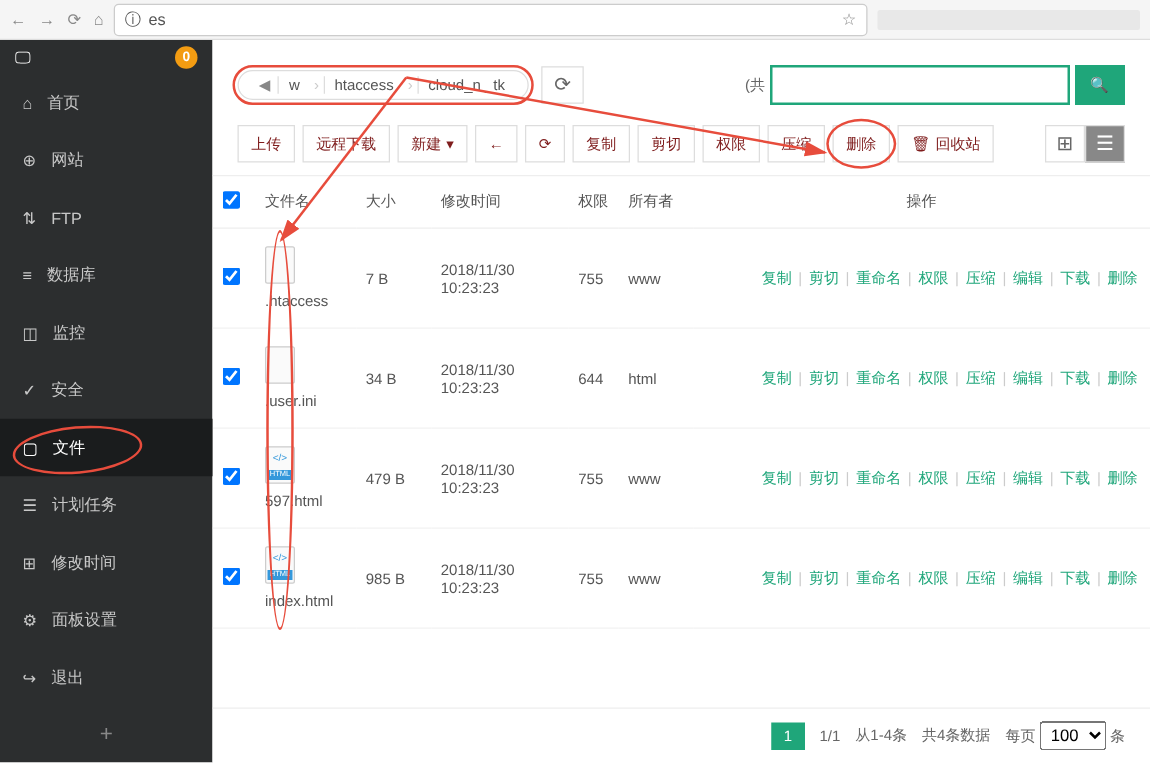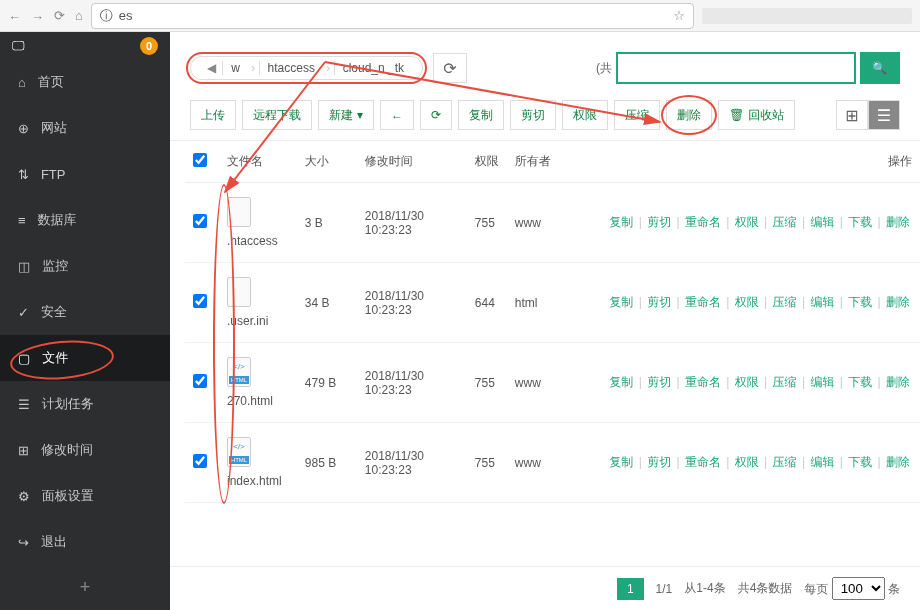--- a/index.html
+++ b/index.html
@@ -23,28 +23,28 @@
 .pathbar { display: flex; align-items: center; padding: 20px 20px 10px; gap: 10px; }
 .breadcrumb { border: 1px solid #ddd; border-radius: 16px; display: flex; align-items: center; padding: 4px 10px; font-size: 12px; color: #555; position: relative; }
 .breadcrumb .bc-back { color: #888; padding: 0 6px; }
 .breadcrumb .seg { padding: 0 8px; border-left: 1px solid #ddd; }
 .breadcrumb::after { content: ""; position: absolute; left: -5px; top: -5px; right: -5px; bottom: -5px; border: 2px solid #e74c3c; border-radius: 20px; }
 .refresh-btn { width: 34px; height: 30px; border: 1px solid #ddd; background: #fff; display: flex; align-items: center; justify-content: center; color: #666; cursor: pointer; }
 .search-wrap { margin-left: auto; display: flex; align-items: center; gap: 4px; font-size: 12px; color: #666; }
 .search-wrap input { width: 240px; height: 32px; border: 2px solid #1fa67a; padding: 0 8px; outline: none; }
 .search-btn { width: 40px; height: 32px; background: #1fa67a; color: #fff; display: flex; align-items: center; justify-content: center; cursor: pointer; }
 .toolbar { display: flex; align-items: center; padding: 6px 20px 10px; gap: 6px; border-bottom: 1px solid #eee; }
-.toolbar .btn { height: 30px; padding: 0 10px; border: 1px solid #ddd; background: #fff; font-size: 12px; color: #15803d; display: flex; align-items: center; gap: 4px; cursor: pointer; }
+.toolbar .btn { height: 30px; padding: 0 10px; border: 1px solid #ddd; background: #fff; font-size: 12px; color: #7f1d1d; display: flex; align-items: center; gap: 4px; cursor: pointer; }
 .toolbar .btn.circled { position: relative; }
 .toolbar .btn.circled::after { content: ""; position: absolute; left: -6px; top: -6px; right: -6px; bottom: -6px; border: 2px solid #e74c3c; border-radius: 50%; }
 .toolbar .spacer { flex: 1; }
 .toolbar .view-toggle { display: flex; }
 .toolbar .view-toggle .vt { width: 32px; height: 30px; border: 1px solid #ddd; display: flex; align-items: center; justify-content: center; color: #666; cursor: pointer; }
 .toolbar .view-toggle .vt.active { background: #888; color: #fff; }
-.table { flex: 1; overflow: auto; margin-left: 15px; }
+.table { flex: 1; overflow: auto; }
 .table table { width: 100%; border-collapse: collapse; font-size: 12px; }
 .table th { text-align: left; padding: 12px 8px; color: #555; font-weight: normal; border-bottom: 1px solid #eee; white-space: nowrap; }
 .table td { padding: 14px 8px; border-bottom: 1px solid #f2f2f2; color: #555; vertical-align: middle; }
 .table td.name { white-space: nowrap; }
 .file-icon { width: 24px; height: 30px; border: 1px solid #ccc; border-radius: 2px; margin-bottom: 4px; display: inline-flex; align-items: flex-end; justify-content: center; font-size: 7px; color: #3498db; position: relative; background: #fafafa; }
 .file-icon.html::after { content: "HTML"; position: absolute; bottom: 2px; left: 1px; right: 1px; background: #3498db; color: #fff; font-size: 6px; text-align: center; padding: 1px 0; }
 .file-icon.html::before { content: "</>"; color: #3498db; position: absolute; top: 4px; font-size: 8px; }
 .ops a { color: #1fa67a; text-decoration: none; margin: 0 2px; }
 .ops .sep { color: #ccc; }
 .checkbox { width: 14px; height: 14px; }
@@ -170,45 +170,45 @@
     <div class="table">
       <table>
         <thead>
             <tr>
           <th style="width:34px"><input type="checkbox" class="checkbox" checked="" style=""></th>
           <th>文件名</th>
           <th style="width:60px">大小</th>
           <th style="width:110px">修改时间</th>
           <th style="width:40px">权限</th>
           <th style="width:60px">所有者</th>
-          <th style="text-align:right">操作</th>
+          <th style="text-align:center">操作</th>
         </tr>
           </thead>
         <tbody id="tbody">
             <tr>
     <td><input type="checkbox" class="checkbox" checked="" style=""></td>
     <td class="name"><div class="file-icon "></div><div>.htaccess</div></td>
-    <td>3 B</td>
+    <td>7 B</td>
     <td>2018/11/30 10:23:23</td>
     <td>755</td>
     <td>www</td>
     <td class="ops" style="text-align:right"><a href="#">复制</a> <span class="sep">|</span> <a href="#">剪切</a> <span class="sep">|</span> <a href="#">重命名</a> <span class="sep">|</span> <a href="#">权限</a> <span class="sep">|</span> <a href="#">压缩</a> <span class="sep">|</span> <a href="#">编辑</a> <span class="sep">|</span> <a href="#">下载</a> <span class="sep">|</span> <a href="#">删除</a></td>
             </tr>
             <tr>
     <td><input type="checkbox" class="checkbox" checked="" style=""></td>
     <td class="name"><div class="file-icon "></div><div>.user.ini</div></td>
     <td>34 B</td>
     <td>2018/11/30 10:23:23</td>
     <td>644</td>
     <td>html</td>
     <td class="ops" style="text-align:right"><a href="#">复制</a> <span class="sep">|</span> <a href="#">剪切</a> <span class="sep">|</span> <a href="#">重命名</a> <span class="sep">|</span> <a href="#">权限</a> <span class="sep">|</span> <a href="#">压缩</a> <span class="sep">|</span> <a href="#">编辑</a> <span class="sep">|</span> <a href="#">下载</a> <span class="sep">|</span> <a href="#">删除</a></td>
             </tr>
             <tr>
     <td><input type="checkbox" class="checkbox" checked="" style=""></td>
-    <td class="name"><div class="file-icon html"></div><div>270.html</div></td>
+    <td class="name"><div class="file-icon html"></div><div>597.html</div></td>
     <td>479 B</td>
     <td>2018/11/30 10:23:23</td>
     <td>755</td>
     <td>www</td>
     <td class="ops" style="text-align:right"><a href="#">复制</a> <span class="sep">|</span> <a href="#">剪切</a> <span class="sep">|</span> <a href="#">重命名</a> <span class="sep">|</span> <a href="#">权限</a> <span class="sep">|</span> <a href="#">压缩</a> <span class="sep">|</span> <a href="#">编辑</a> <span class="sep">|</span> <a href="#">下载</a> <span class="sep">|</span> <a href="#">删除</a></td>
             </tr>
             <tr>
     <td><input type="checkbox" class="checkbox" checked="" style=""></td>
     <td class="name"><div class="file-icon html"></div><div>index.html</div></td>
     <td>985 B</td>

